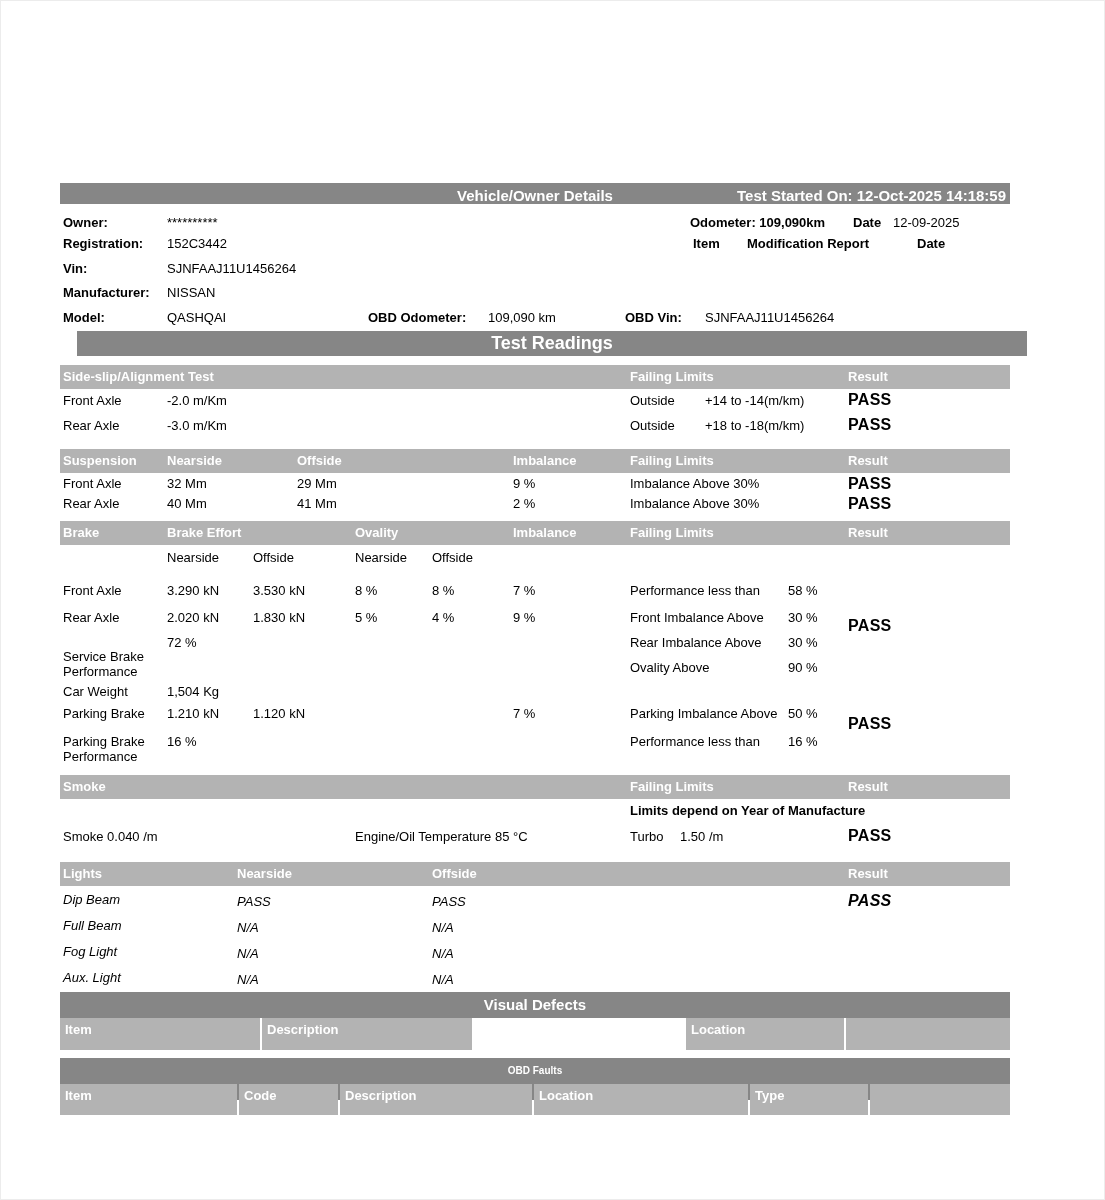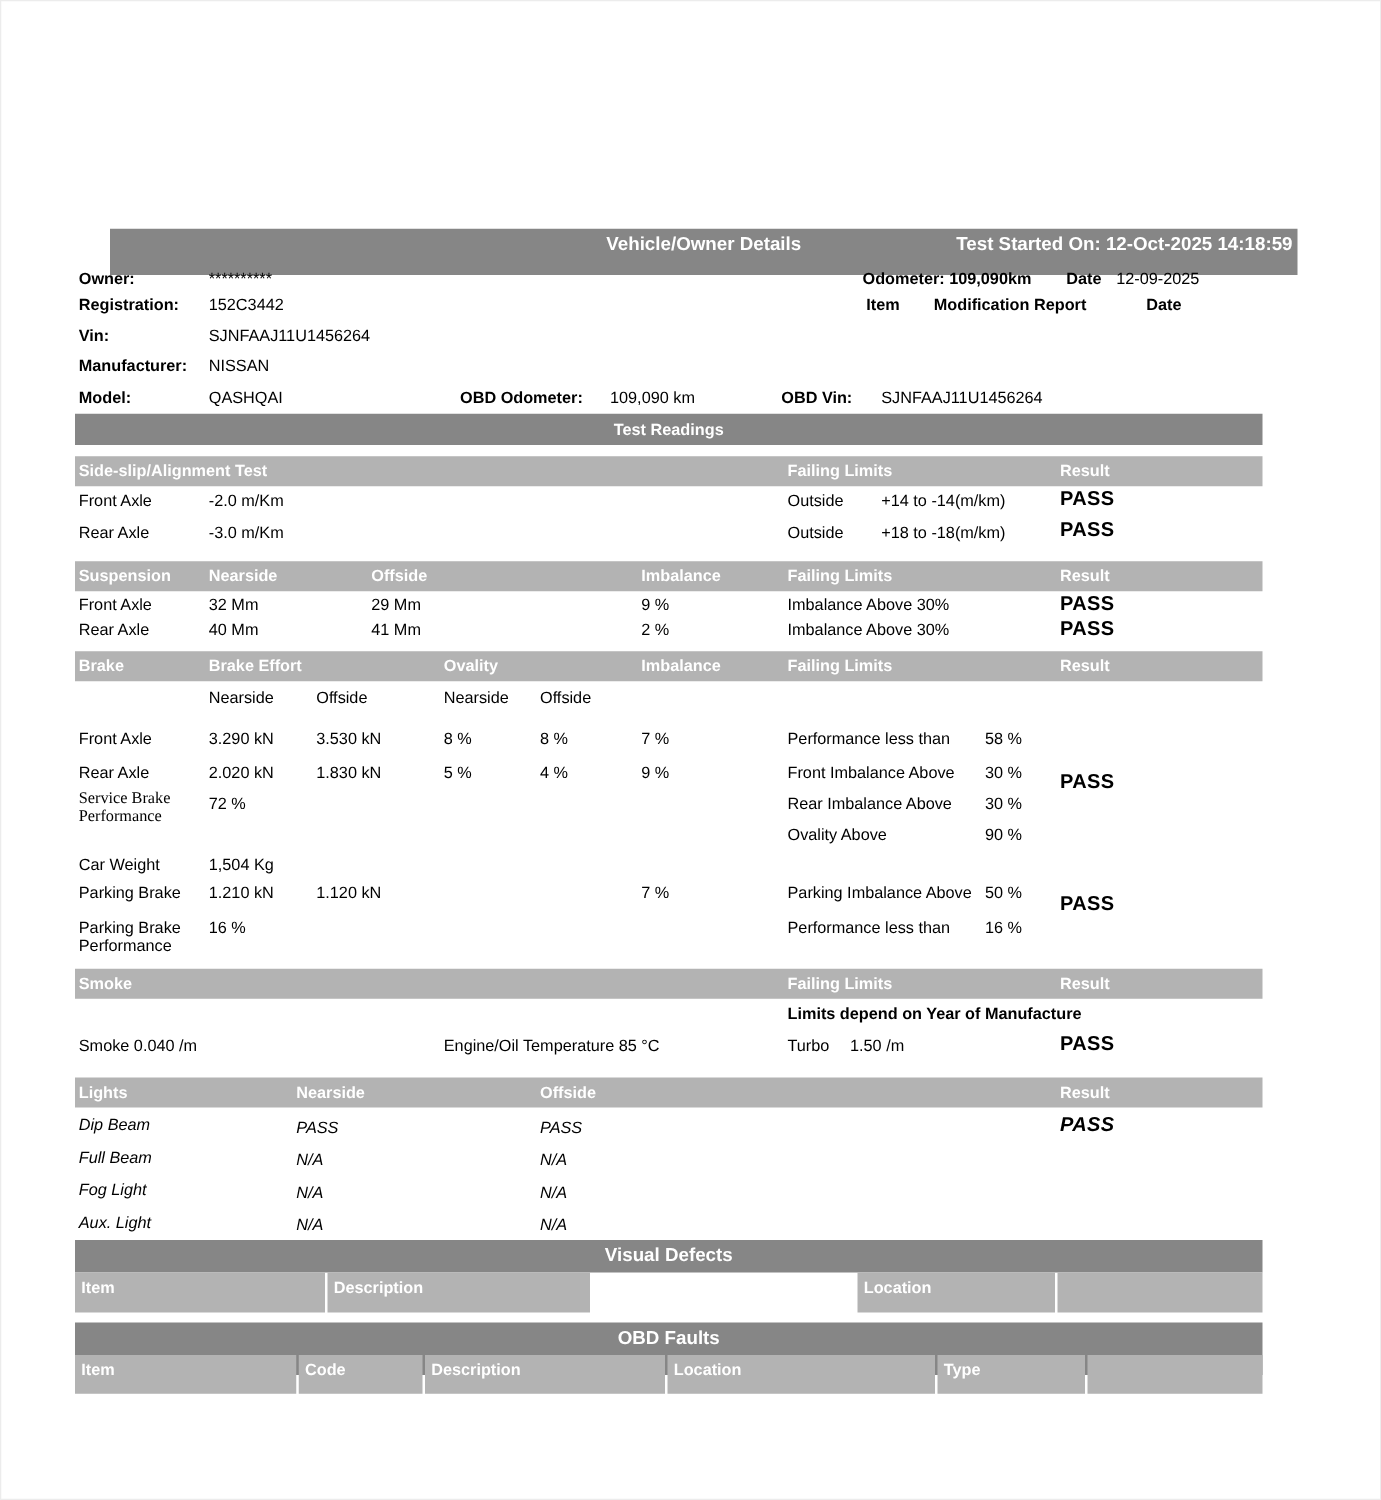--- a/index.html
+++ b/index.html
@@ -37,21 +37,21 @@
   .hcell > span { position:absolute; left:5px; top:4px; color:#fff; font-weight:bold; white-space:nowrap; }
 </style>
 </head>
 <body>
 
 <div class="page">
 
 
   <div class="report">
 
-    <div class="abs bar-dark" style="top:0; left:0; width:950px; height:37px;margin-left:28px;">
+    <div class="abs bar-dark" style="top:0; left:0; width:950px; height:21px;">
       <div class="c" style="left:0; width:950px; top:4px; text-align:center; font-size:15px;">Vehicle/Owner Details</div>
       <div class="c" style="right:4px; top:4px; font-size:15px;">Test Started On: 12-Oct-2025 14:18:59</div>
     </div>
 
     <div class="abs" style="top:25px; left:0; width:950px; height:123px;">
       <span class="c b x0" style="top:7px">Owner:</span>
       <span class="c x107" style="top:7px">**********</span>
       <span class="c b x630" style="top:7px">Odometer: 109,090km</span>
       <span class="c b x793" style="top:7px">Date</span>
       <span class="c x833" style="top:7px">12-09-2025</span>
@@ -69,21 +69,21 @@
       <span class="c x107" style="top:77px">NISSAN</span>
 
       <span class="c b x0" style="top:102px">Model:</span>
       <span class="c x107" style="top:102px">QASHQAI</span>
       <span class="c b x308" style="top:102px">OBD Odometer:</span>
       <span class="c x428" style="top:102px">109,090 km</span>
       <span class="c b x565" style="top:102px">OBD Vin:</span>
       <span class="c x645" style="top:102px">SJNFAAJ11U1456264</span>
     </div>
 
-    <div class="abs bar-dark center" style="top:148px; left:0; width:950px; height:25px; line-height:25px; font-size:13px;">Test Readings</div>
+    <div class="abs bar-dark center" style="top:148px; left:17px; width:950px; height:25px; line-height:25px; font-size:18px;">Test Readings</div>
 
     <div class="abs bar-light" style="top:182px; left:0; width:950px; height:24px;">
       <span class="c x0" style="top:4px">Side-slip/Alignment Test</span>
       <span class="c x570" style="top:4px">Failing Limits</span>
       <span class="c x788" style="top:4px">Result</span>
     </div>
     <div class="abs" style="top:206px; left:0; width:950px; height:56px;">
       <span class="c x0" style="top:4px">Front Axle</span>
       <span class="c x107" style="top:4px">-2.0 m/Km</span>
       <span class="c x570" style="top:4px">Outside</span>
@@ -146,21 +146,21 @@
 
       <span class="c x0" style="top:65px">Rear Axle</span>
       <span class="c x107" style="top:65px">2.020 kN</span>
       <span class="c x193" style="top:65px">1.830 kN</span>
       <span class="c x295" style="top:65px">5 %</span>
       <span class="c x372" style="top:65px">4 %</span>
       <span class="c x453" style="top:65px">9 %</span>
       <span class="c x570" style="top:65px">Front Imbalance Above</span>
       <span class="c x728" style="top:65px">30 %</span>
 
-      <span class="c x0 wrap" style="top:85px; width:112px;font-family:Liberation Serif, serif;">Service Brake Performance</span>
+      <span class="c x0 wrap" style="top:104px; width:112px;">Service Brake Performance</span>
       <span class="c x107" style="top:90px">72 %</span>
       <span class="c x570" style="top:90px">Rear Imbalance Above</span>
       <span class="c x728" style="top:90px">30 %</span>
       <span class="c x788 result" style="top:72px">PASS</span>
 
       <span class="c x570" style="top:115px">Ovality Above</span>
       <span class="c x728" style="top:115px">90 %</span>
 
       <span class="c x0" style="top:139px">Car Weight</span>
       <span class="c x107" style="top:139px">1,504 Kg</span>
@@ -227,21 +227,21 @@
           <span>Description</span>
         </div>
       <div class="hcell" style="left:626px; width:158px;">
           <span>Location</span>
         </div>
       <div class="hcell" style="left:786px; width:164px;">
           <span></span>
         </div>
     </div>
 
-    <div class="abs bar-dark center" style="top:875px; left:0; width:950px; height:42px; line-height:26px; font-size:15px;">OBD Faults</div>
+    <div class="abs bar-dark center" style="top:875px; left:0; width:950px; height:42px; line-height:26px; font-size:10px;">OBD Faults</div>
     <div class="abs" style="top:901px; left:0; width:950px; height:31px;">
       <div class="hcell" style="left:0; width:177px;">
           <span>Item</span>
         </div>
       <div class="hcell" style="left:179px; width:99px;">
           <span>Code</span>
         </div>
       <div class="hcell" style="left:280px; width:192px;">
           <span>Description</span>
         </div>

